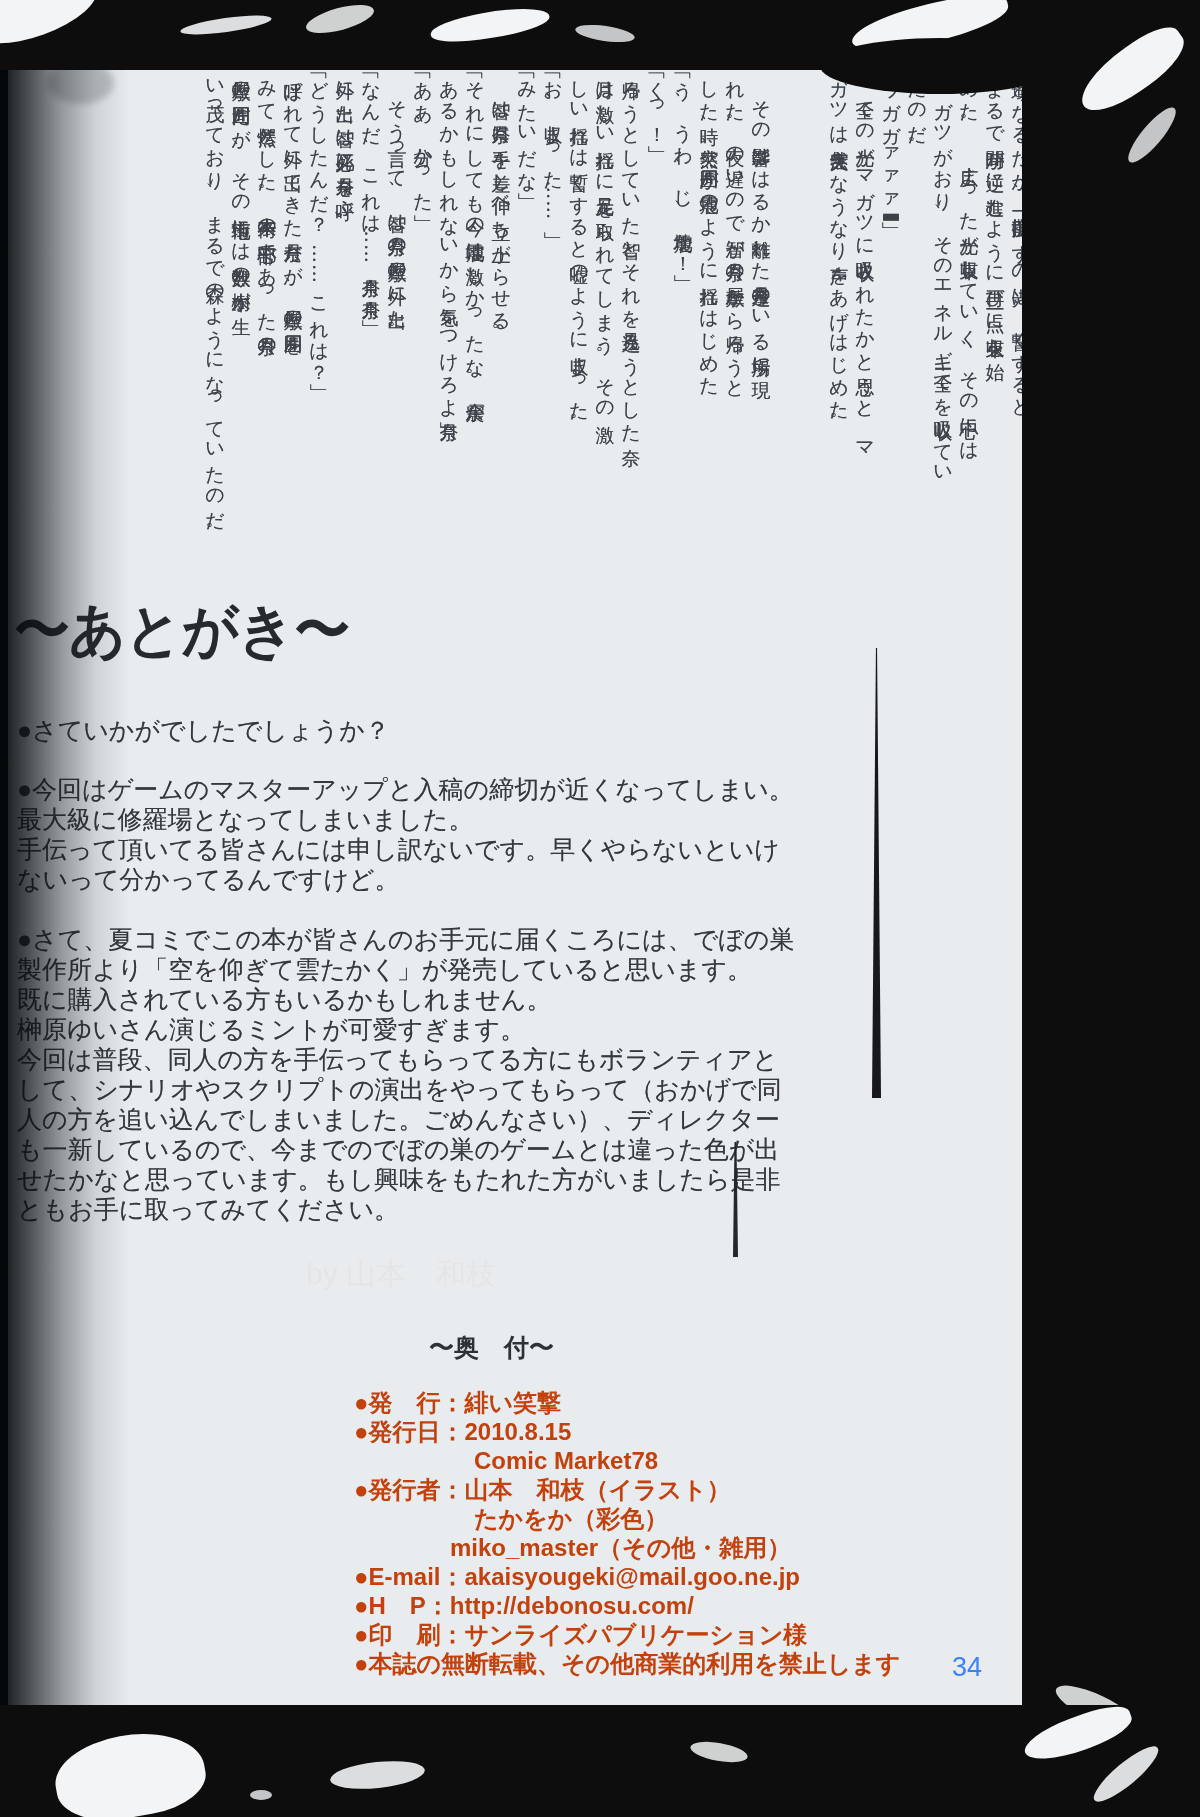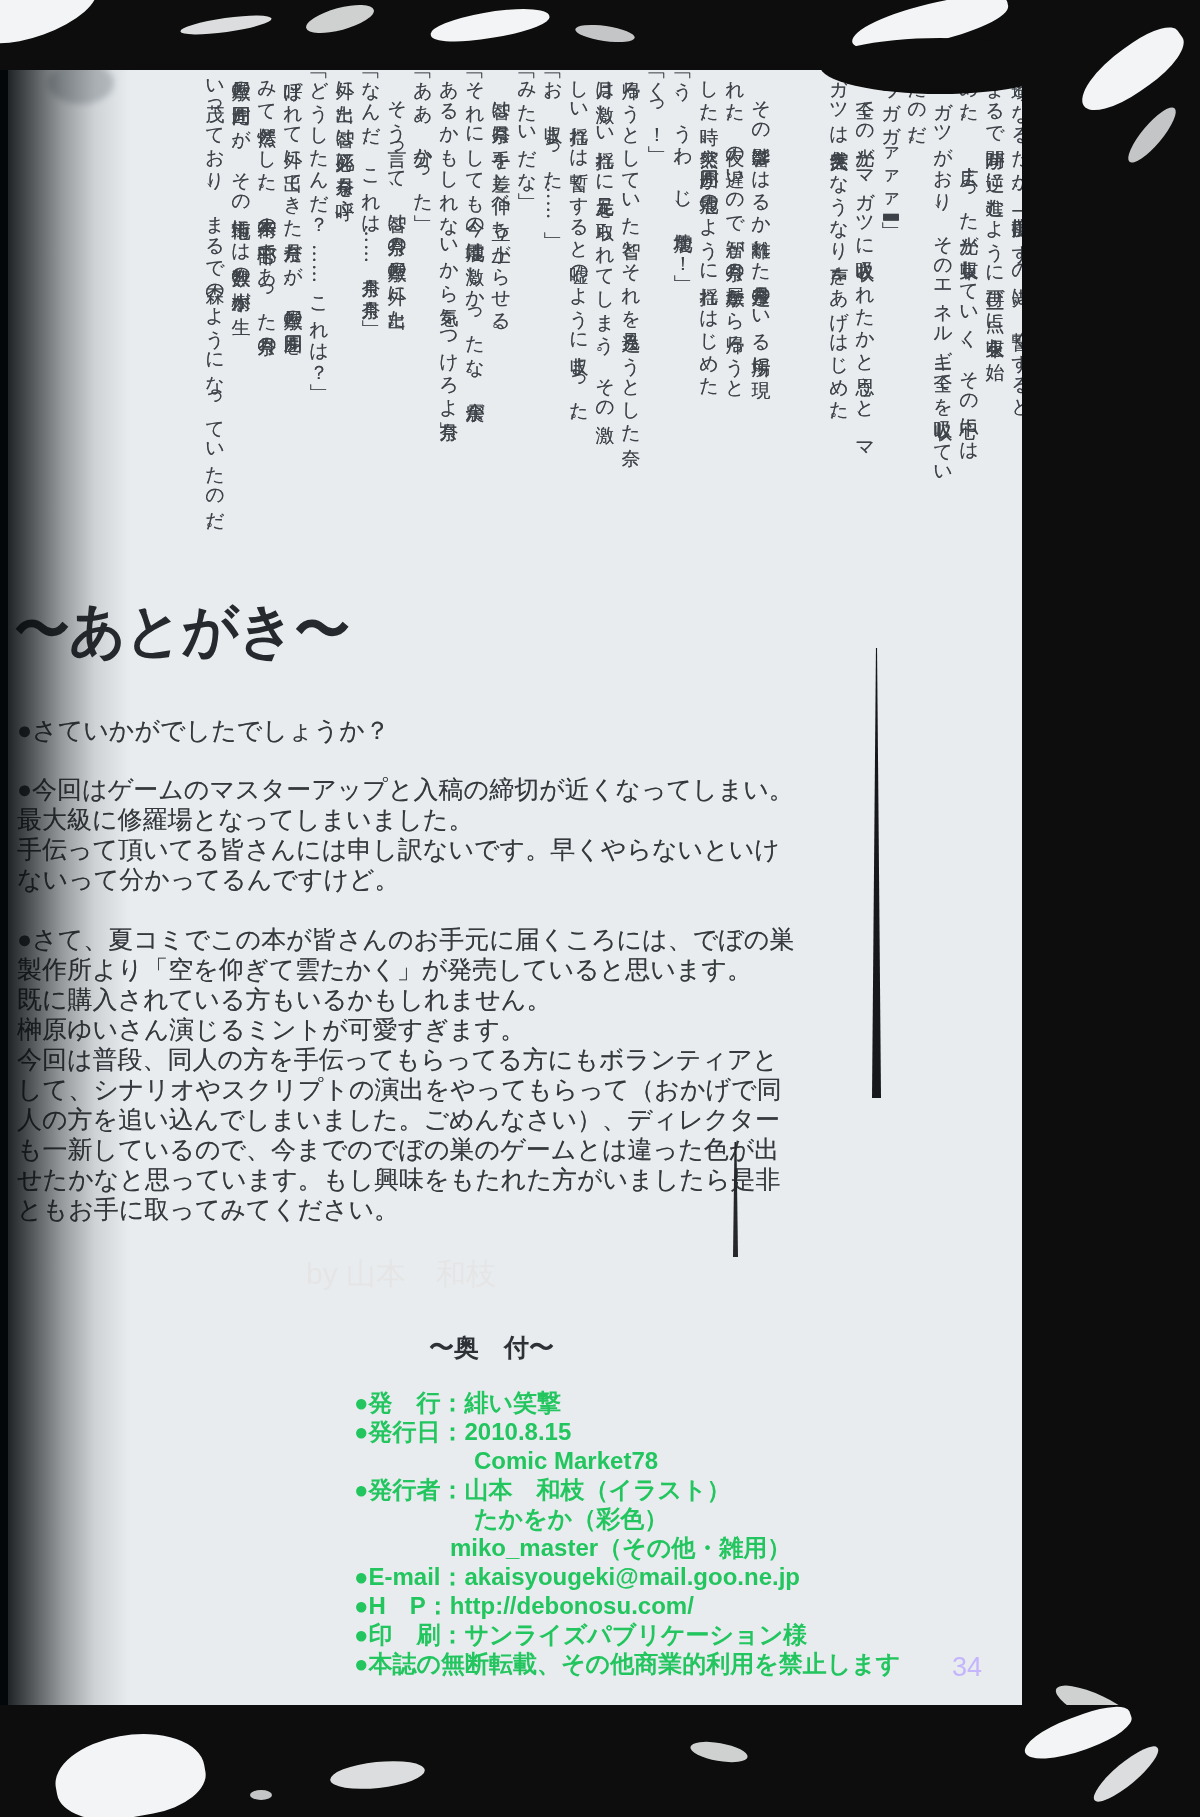--- a/index.html
+++ b/index.html
@@ -30,22 +30,22 @@
     letter-spacing:-1px;color:#26292d;transform:scaleY(1.04);transform-origin:top left;}
   .bullet-block{position:absolute;left:17px;font-size:25px;line-height:30px;
     white-space:pre-line;color:#35383c;text-shadow:0 0 .5px rgba(50,54,58,.5);}
   #bullet1{top:715px;}
   #bullet2{top:774px;}
   #bullet3{top:924px;}
   #byline{position:absolute;left:286px;top:1254px;font-size:30px;color:#e5e5e5;margin-left:20px;}
   
   #colophon-heading{position:absolute;left:429px;top:1331px;font-size:25px;font-weight:700;color:#2e3236;}
   #colophon{position:absolute;left:354px;top:1388px;font-size:24px;font-weight:700;
-    line-height:29px;white-space:pre-line;color:#22c55e;}
-  #page-number{position:absolute;left:952px;top:1652px;font-size:27px;color:#c4b5fd;}
+    line-height:29px;white-space:pre-line;color:#c2410c;}
+  #page-number{position:absolute;left:952px;top:1652px;font-size:27px;color:#3b82f6;}
   
   .streak{position:absolute;background:#17181c;filter:blur(.6px);}
   #streak-long{left:872px;top:648px;width:9px;height:450px;
     clip-path:polygon(44% 0,56% 0,100% 100%,0 100%);}
   #streak-short{left:733px;top:1142px;width:5px;height:115px;
     clip-path:polygon(30% 0,70% 0,100% 100%,0 100%);background:#26272b;}
   #gutter-shadow{position:absolute;left:0;top:0;width:130px;height:1817px;pointer-events:none;
     background:linear-gradient(to right,rgba(4,7,9,.95) 0,rgba(8,12,14,.72) 26px,rgba(16,20,23,.38) 62px,rgba(24,28,31,.12) 95px,rgba(0,0,0,0) 130px);}
   #photo-remnant{position:absolute;left:48px;top:62px;width:66px;height:42px;background:#9aa2a8;
     border-radius:50%;opacity:.55;filter:blur(3px);}

